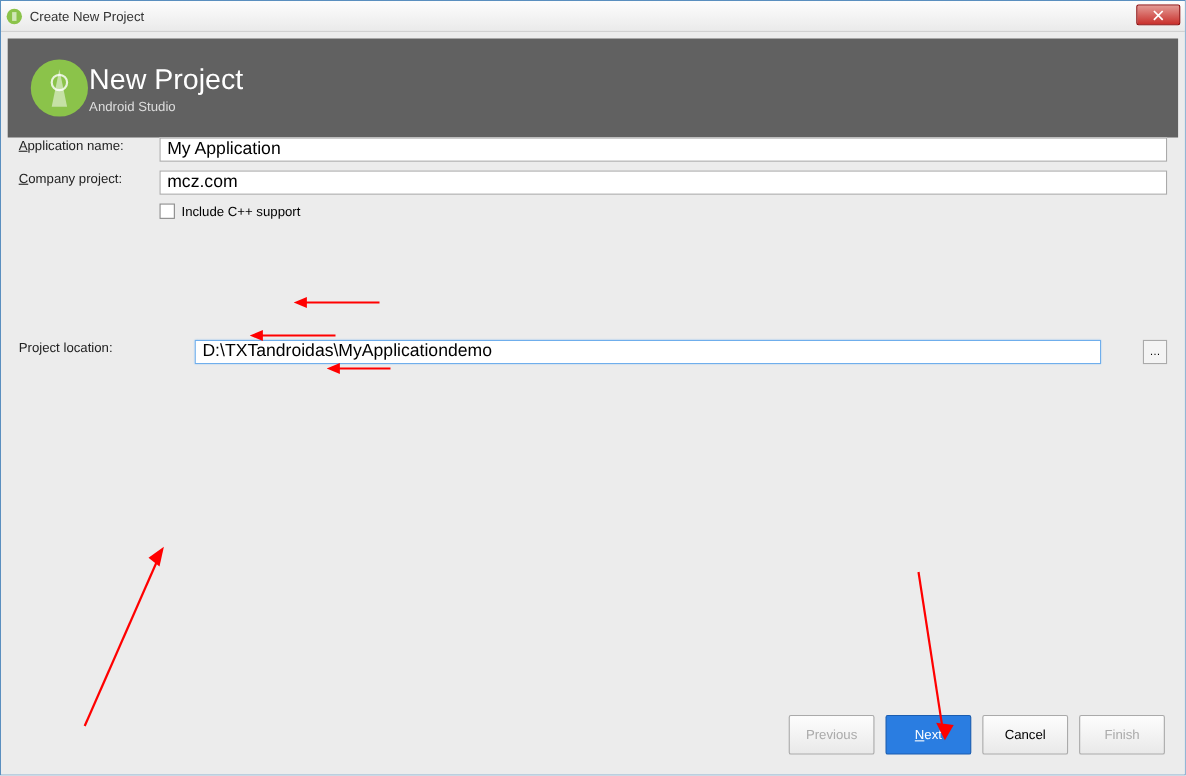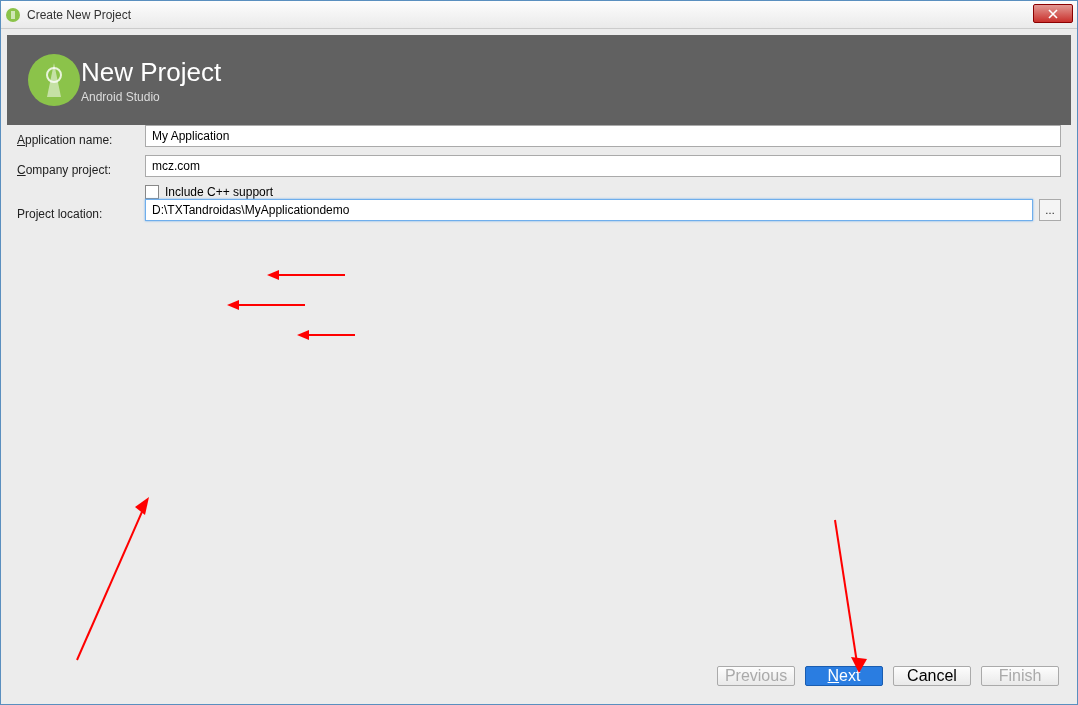--- a/index.html
+++ b/index.html
@@ -84,36 +84,36 @@
 .section-title {
   font-weight: bold;
   font-size: 15px;
   padding: 30px 10px 40px 10px;
 }
 .form-area {
   padding: 0 10px;
 }
 .form-row {
   display: flex;
-  align-items: flex-end;
+  align-items: flex-start;
   margin-bottom: 8px;
   position: relative;
 }
 .form-label {
   width: 128px;
   color: #222;
 }
 .form-label u { text-decoration: underline; }
 .text-input {
   flex: 1;
   height: 22px;
   border: 1px solid #aaa;
   padding: 2px 6px;
   font-family: inherit;
-  font-size: 12px;
+  font-size: 16px;
   background: #fff;
 }
 .text-input.focus {
   border: 1px solid #6faeec;
   box-shadow: 0 0 2px #6faeec;
 }
 .readonly-val {
   color: #888;
   padding: 2px 6px;
 }
@@ -131,20 +131,22 @@
   margin-top: 4px;
 }
 .checkbox {
   width: 14px; height: 14px;
   border: 1px solid #888;
   background: #fff;
   margin-right: 6px;
   cursor: pointer;
 }
 .location-row {
+  margin-top: 110px;
+  gap: 32px;
 }
 .browse-btn {
   width: 22px; height: 22px;
   margin-left: 6px;
   border: 1px solid #aaa;
   background: #f4f4f4;
   display: flex;
   align-items: center;
   justify-content: center;
   cursor: pointer;
@@ -153,26 +155,26 @@
 }
 .footer {
   position: absolute;
   bottom: 12px;
   right: 12px;
   display: flex;
   gap: 10px;
 }
 .btn {
   width: 78px;
-  height: 20px;
+  height: 36px;
   border: 1px solid #aaa;
   background: linear-gradient(to bottom, #fdfdfd, #e9e9e9);
   border-radius: 2px;
   font-family: inherit;
-  font-size: 16px;
+  font-size: 12px;
   cursor: pointer;
   display: flex;
   align-items: center;
   justify-content: center;
 }
 .btn.disabled {
   color: #aaa;
   cursor: default;
 }
 .btn.primary {

